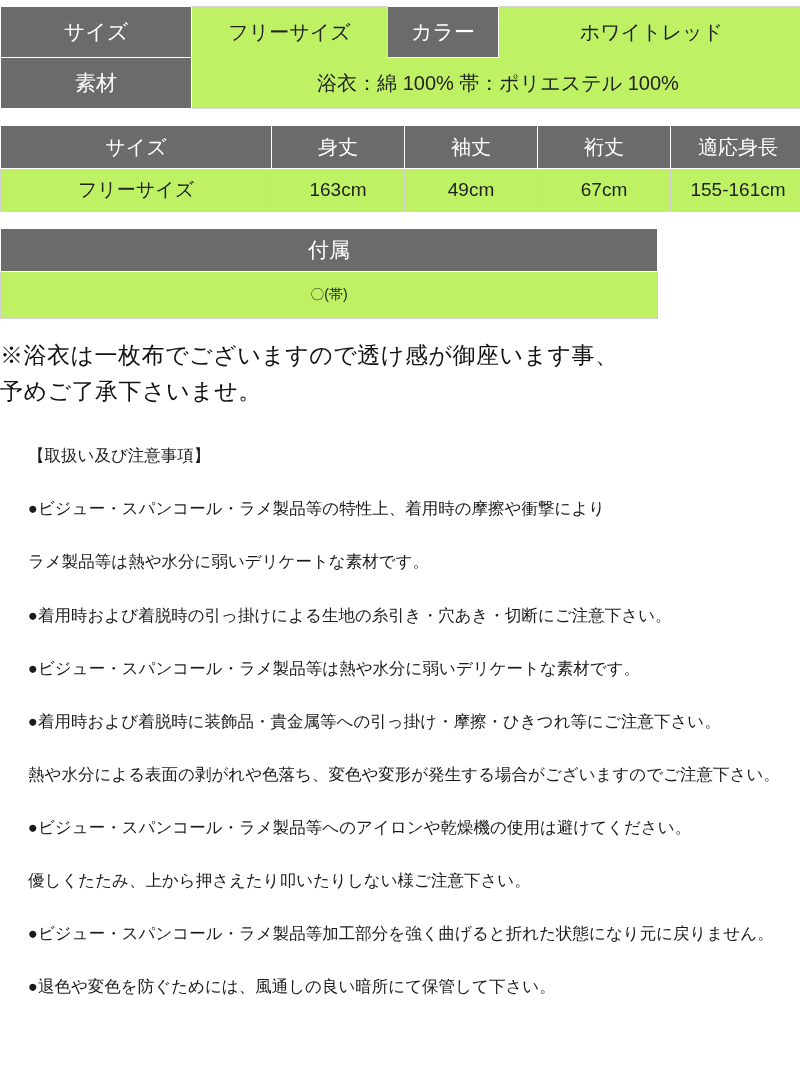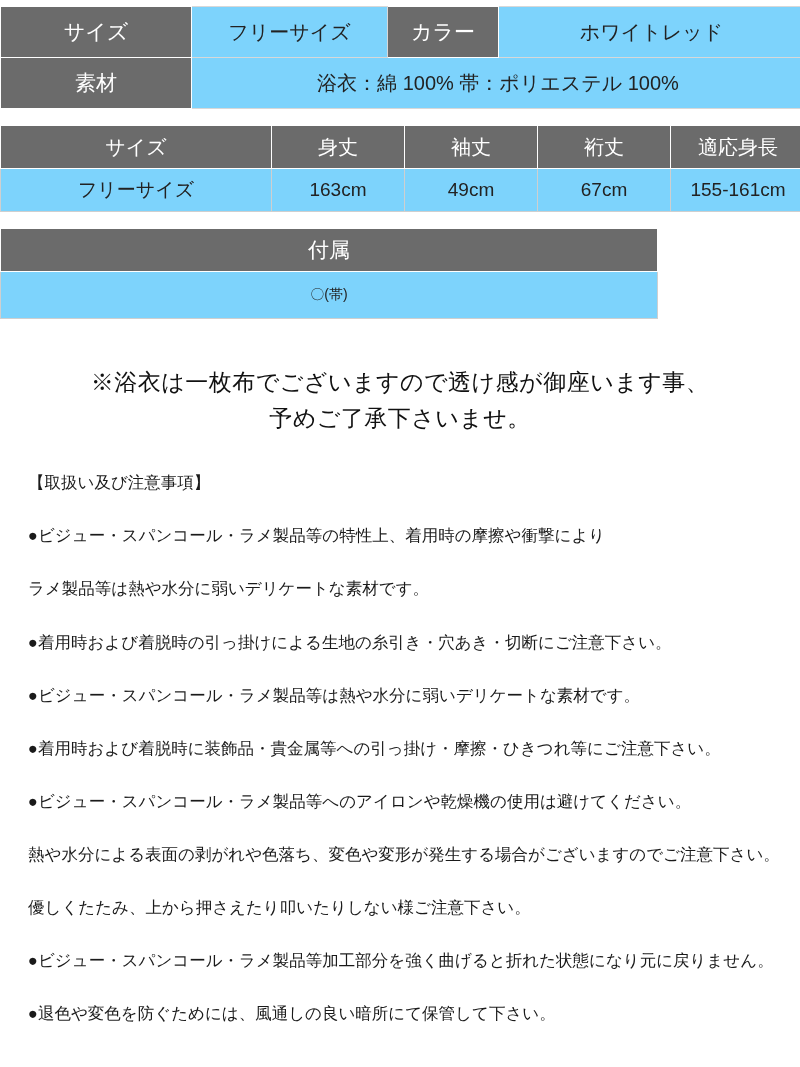--- a/index.html
+++ b/index.html
@@ -35,21 +35,21 @@
     padding: 0;
   }
   .hd {
     background: #6b6b6b;
     color: #ffffff;
     font-size: 21px;
     height: 44px;
     text-align: center;
   }
   .val {
-    background: #7dd3fc;
+    background: #bef264;
     color: #222222;
     height: 44px;
     font-size: 20px;
     border: 1px solid #cfcfcf;
   }
 
   
   .block1 { margin: 6px 0 0 0; }
   .block1 td { height: 50px; }
   .block1 .hd { background: #6b6b6b; }
@@ -60,25 +60,24 @@
   .block2 .hd { height: 42px; font-size: 20px; }
   .block2 .val { height: 42px; font-size: 19px; }
 
   
   .block3 { margin-top: 16px; }
   .block3 .hd { height: 42px; font-size: 21px; }
   .block3 .val { height: 46px; font-size: 14px; }
 
   
   .notice {
-    text-align: center;
     font-size: 23px;
     line-height: 1.55;
     color: #111111;
-    margin-top: 46px;
+    margin-top: 19px;
     letter-spacing: 0.5px;
   }
   .notice div { white-space: nowrap; }
 
   
   .cautions {
     margin-top: 34px;
     padding-left: 28px;
     font-size: 16.5px;
     line-height: 1.52;
@@ -143,20 +142,20 @@
     <div>予めご了承下さいませ。</div>
   </div>
 
   <div class="cautions">
     <div class="line">【取扱い及び注意事項】</div>
     <div class="line">●ビジュー・スパンコール・ラメ製品等の特性上、着用時の摩擦や衝撃により</div>
     <div class="line">ラメ製品等は熱や水分に弱いデリケートな素材です。</div>
     <div class="line">●着用時および着脱時の引っ掛けによる生地の糸引き・穴あき・切断にご注意下さい。</div>
     <div class="line">●ビジュー・スパンコール・ラメ製品等は熱や水分に弱いデリケートな素材です。</div>
     <div class="line">●着用時および着脱時に装飾品・貴金属等への引っ掛け・摩擦・ひきつれ等にご注意下さい。</div>
+    <div class="line">熱や水分による表面の剥がれや色落ち、変色や変形が発生する場合がございますのでご注意下さい。</div>
     <div class="line">●ビジュー・スパンコール・ラメ製品等へのアイロンや乾燥機の使用は避けてください。</div>
-    <div class="line">熱や水分による表面の剥がれや色落ち、変色や変形が発生する場合がございますのでご注意下さい。</div>
     <div class="line">優しくたたみ、上から押さえたり叩いたりしない様ご注意下さい。</div>
     <div class="line">●ビジュー・スパンコール・ラメ製品等加工部分を強く曲げると折れた状態になり元に戻りません。</div>
     <div class="line">●退色や変色を防ぐためには、風通しの良い暗所にて保管して下さい。</div>
   </div>
 
 </div>
 
 </body></html>

